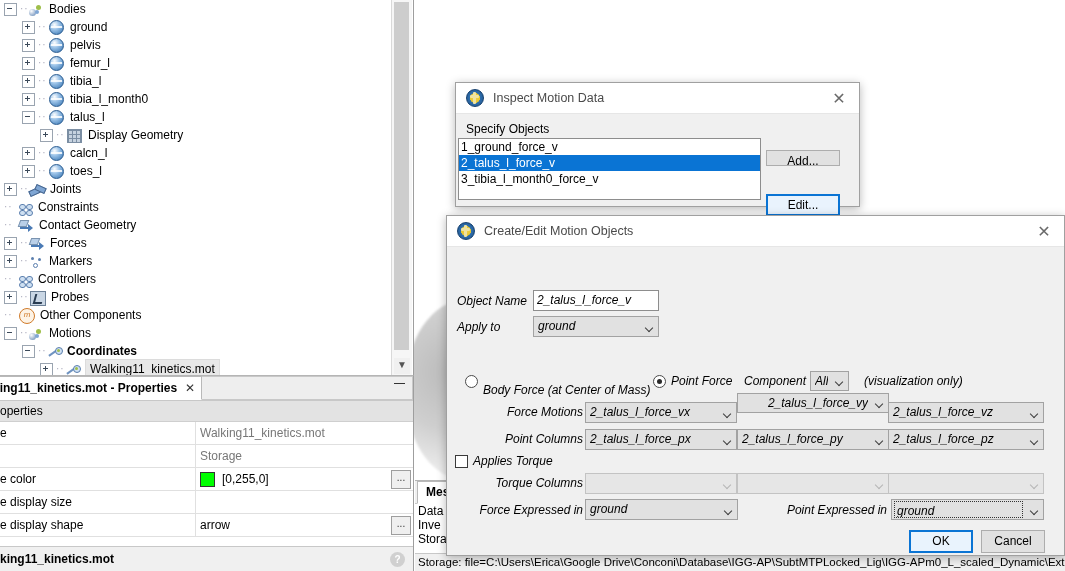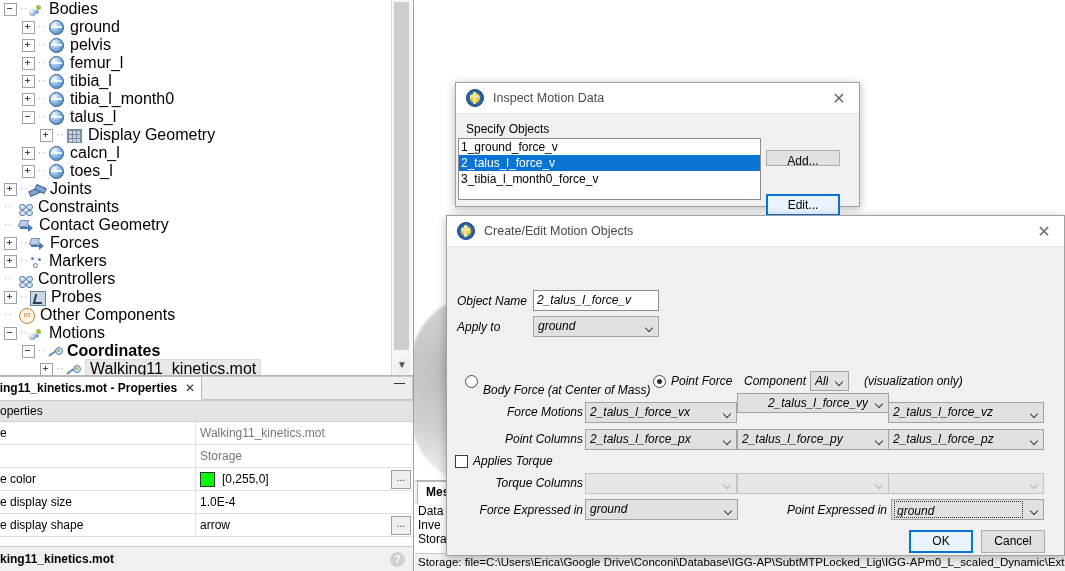--- a/index.html
+++ b/index.html
@@ -21,21 +21,21 @@
   #tree-inner{position:absolute;left:0;top:0;right:22px;bottom:0;overflow:hidden;}
   .trow{height:18px;line-height:18px;white-space:nowrap;display:flex;align-items:center;}
   .trow.sel .tlabel{background:#e8e8e8;padding:0 4px;border:1px solid #dcdcdc;}
   .exp{width:11px;height:11px;border:1px solid #9aa4b0;background:#fff;display:inline-block;
     position:relative;margin-right:3px;flex:0 0 auto;}
   .exp:before{content:"";position:absolute;left:2px;top:4px;width:5px;height:1px;background:#3c4a5a;}
   .exp.plus:after{content:"";position:absolute;left:4px;top:2px;width:1px;height:5px;background:#3c4a5a;}
   .dots{width:9px;color:#aab;letter-spacing:1px;font-size:10px;flex:0 0 auto;}
   .spacer{flex:0 0 auto;}
   .ico{width:16px;height:15px;margin-right:5px;flex:0 0 auto;display:inline-block;position:relative;}
-  .tlabel{font-size:16px;color:#000;}
+  .tlabel{font-size:12px;color:#000;}
   .tlabel.bold{font-weight:bold;text-align:right;}
   
   .ico-ball{background:radial-gradient(circle at 35% 30%,#ffffff 0%,#9cc3e8 38%,#2f6fae 100%);
     border-radius:50%;width:13px;height:13px;margin:1px 6px 0 2px;border:1px solid #2a5c91;}
   .ico-ball:after{content:"";position:absolute;left:1px;top:5px;width:11px;height:2px;background:#fff;opacity:.85;}
   .ico-mesh{width:13px;height:12px;margin:2px 6px 0 2px;background:#c6d2df;border:1px solid #7b8ea3;
     background-image:linear-gradient(to right,#7b8ea3 1px,transparent 1px),linear-gradient(to bottom,#7b8ea3 1px,transparent 1px);
     background-size:4px 4px;}
   .ico-chain{width:14px;height:10px;margin:3px 5px 0 1px;}
   .ico-chain i{position:absolute;width:5px;height:4px;border:1.5px solid #5b7fae;border-radius:3px;background:#cfe0f2;}
@@ -387,23 +387,20 @@
         <div class="prow">
           <div class="pcell-l">e color</div>
           <div class="pcell-r">
             <span class="swatch" style="background: rgb(0, 255, 0);"></span>
             <span>[0,255,0]</span>
             <span class="ellipsis-btn">...</span>
           </div>
         </div>
         <div class="prow">
           <div class="pcell-l">e display size</div>
-          <div class="pcell-r">
-            <span>1.0E-4</span>
-          </div>
         </div>
         <div class="prow">
           <div class="pcell-l">e display shape</div>
           <div class="pcell-r">
             <span>arrow</span>
             <span class="ellipsis-btn">...</span>
           </div>
         </div>
       </div>
   </div>

